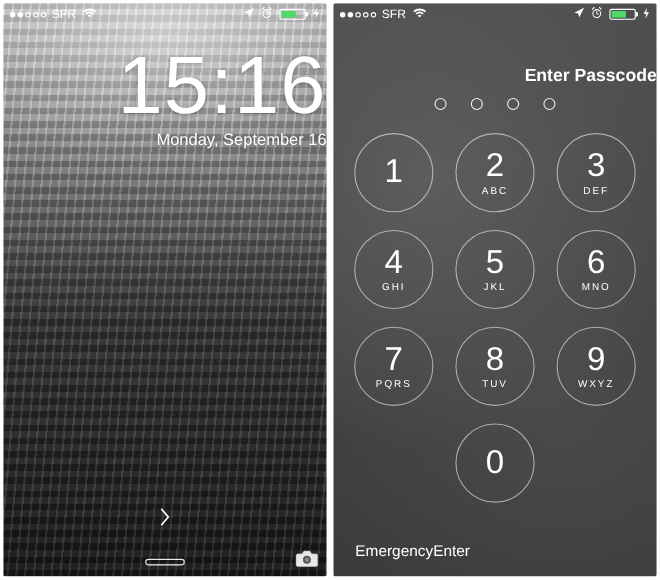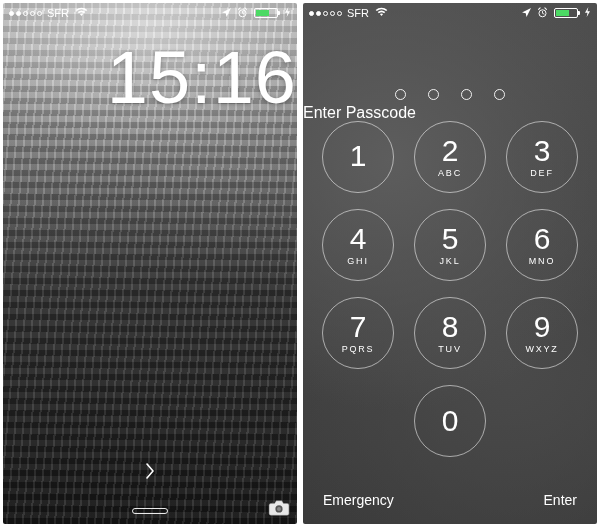--- a/index.html
+++ b/index.html
@@ -100,21 +100,21 @@
   .camera-btn {
     position: absolute; bottom: 6px; right: 6px;
     width: 24px; height: 20px;
     display: flex; align-items: center; justify-content: center;
   }
   .camera-btn svg { width: 22px; height: 18px; filter: drop-shadow(0 1px 1px rgba(0,0,0,0.6)); }
 
   
   .passcode-title {
     position: absolute; top: 58px; left: 0; right: 0;
-    text-align: left; font-size: 16px; font-weight: 400; margin-top: 43px;
+    text-align: right; font-size: 16px; font-weight: 700;
   }
   .pin-dots {
     position: absolute; top: 86px; left: 0; right: 0;
     display: flex; justify-content: center; gap: 22px;
   }
   .pin-dots span {
     width: 11px; height: 11px; border-radius: 50%;
     border: 1px solid rgba(255,255,255,0.9);
   }
   .keypad {
@@ -132,21 +132,21 @@
     align-items: center; justify-content: center;
     cursor: pointer;
     transition: background 0.1s;
   }
   .key .digit { font-size: 30px; font-weight: 200; line-height: 1; }
   .key .letters { font-size: 9px; letter-spacing: 1.8px; font-weight: 500; margin-top: 2px; }
   .key.zero { grid-column: 2; }
 
   .footer-actions {
     position: absolute; bottom: 16px; left: 0; right: 0;
-    display: flex; justify-content: space-between;
+    display: flex; 
     padding: 0 20px; font-size: 14px; font-weight: 400;
   }
   .footer-actions span { cursor: pointer; }
 </style>
 </head>
 <body>
 
 <div class="screen left">
 
   <div class="status-bar">
@@ -182,20 +182,21 @@
       <span class="bolt">
         <svg viewBox="0 0 8 12">
             <path d="M5 0 L1 7 H4 L3 12 L7 5 H4 Z" fill="#fff"></path>
           </svg>
       </span>
     </div>
   </div>
 
   <div class="clock-block">
     <div class="time">15:16</div>
+    <div class="date">Monday, September 16</div>
   </div>
 
   <div class="unlock-row">
     <span class="chev">
       <svg viewBox="0 0 10 16">
           <path d="M2 1 L8 8 L2 15" fill="none" stroke="#fff" stroke-width="1.6" stroke-linecap="round" stroke-linejoin="round"></path>
         </svg>
     </span>
   </div>
 

